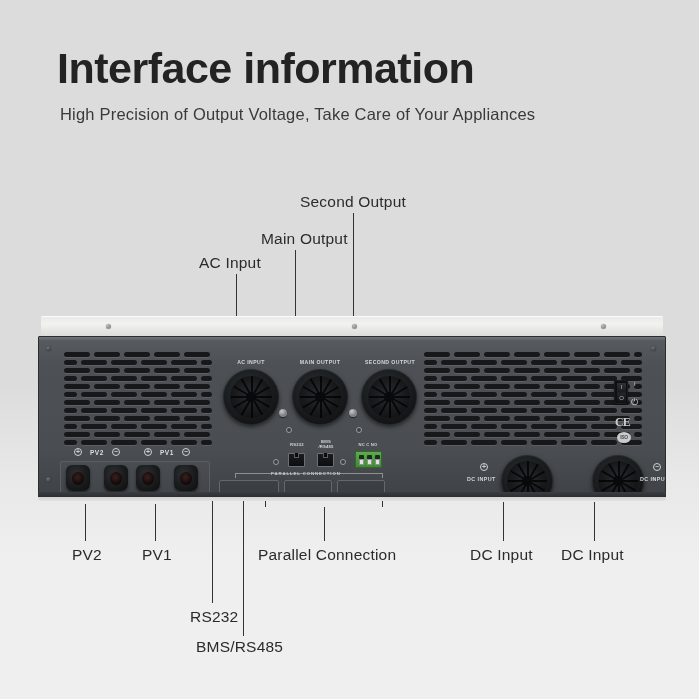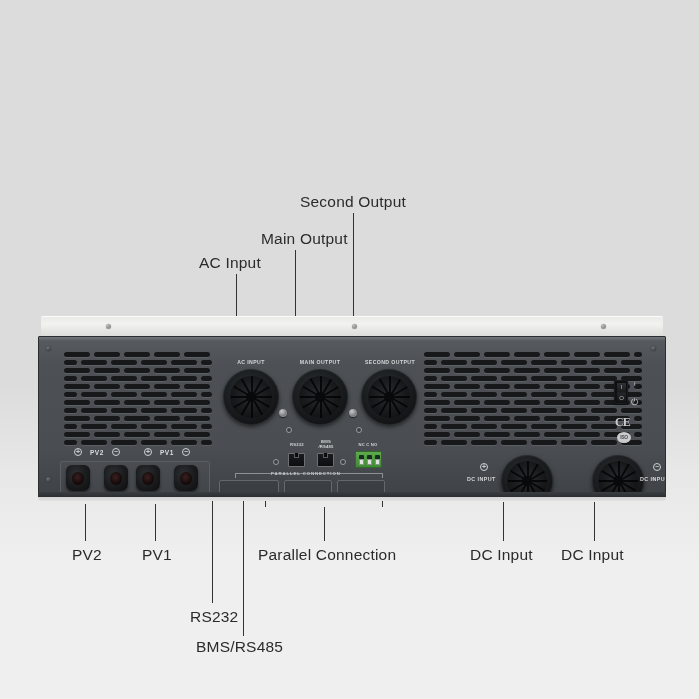--- a/index.html
+++ b/index.html
@@ -380,20 +380,22 @@
     letter-spacing: 0.4px;
     color: #d2d4d6;
     white-space: nowrap;
   }
 </style>
 </head>
 <body>
 
 <div id="page">
 
+  <div class="title">Interface information</div>
+  <div class="subtitle">High Precision of Output Voltage, Take Care of Your Appliances</div>
 
   <div class="callout" style="left:300px; top:193px;">Second Output</div>
   <div class="leader" style="left:353px; top:213px; height:118px;"></div>
 
   <div class="callout" style="left:261px; top:230px;">Main Output</div>
   <div class="leader" style="left:295px; top:250px; height:95px;"></div>
 
   <div class="callout" style="left:199px; top:254px;">AC Input</div>
   <div class="leader" style="left:236px; top:274px; height:72px;"></div>
 

